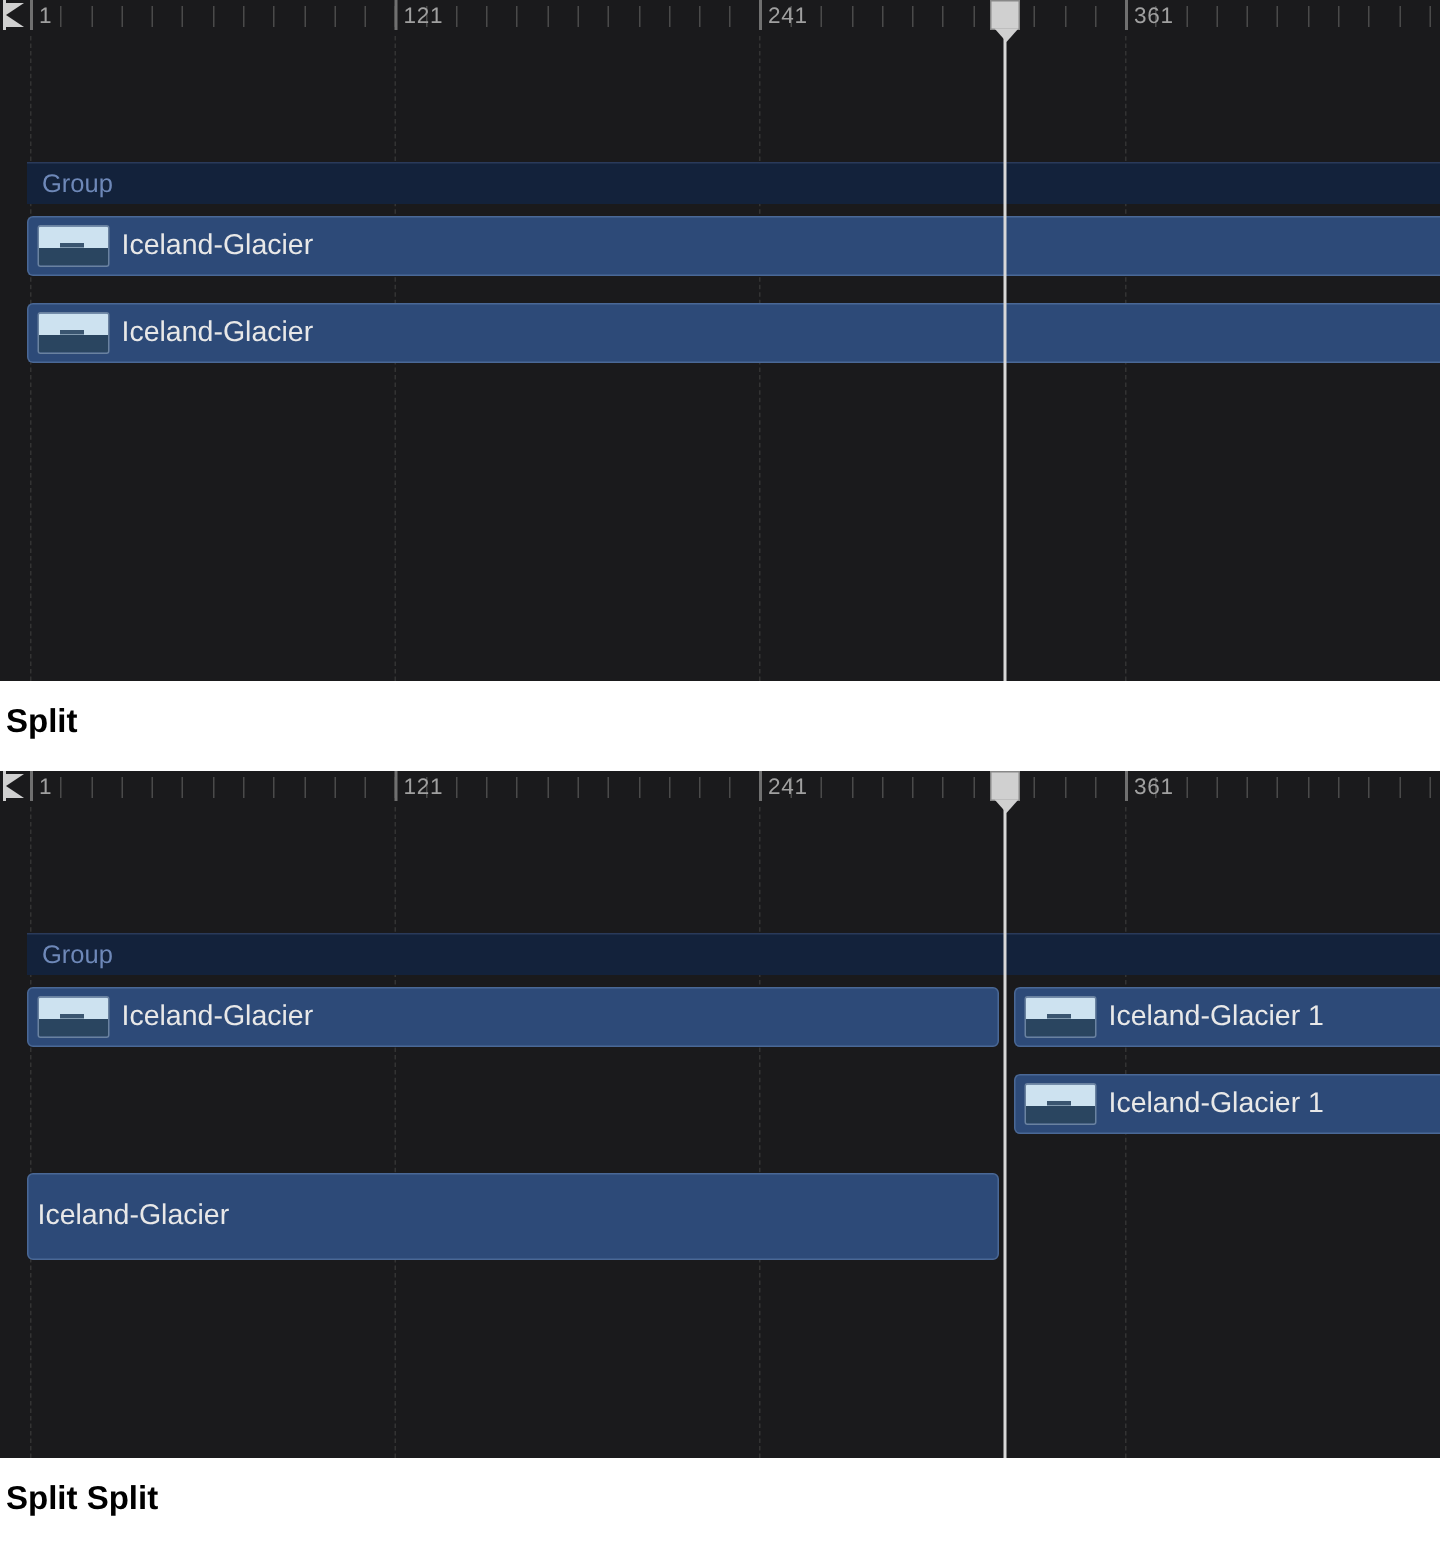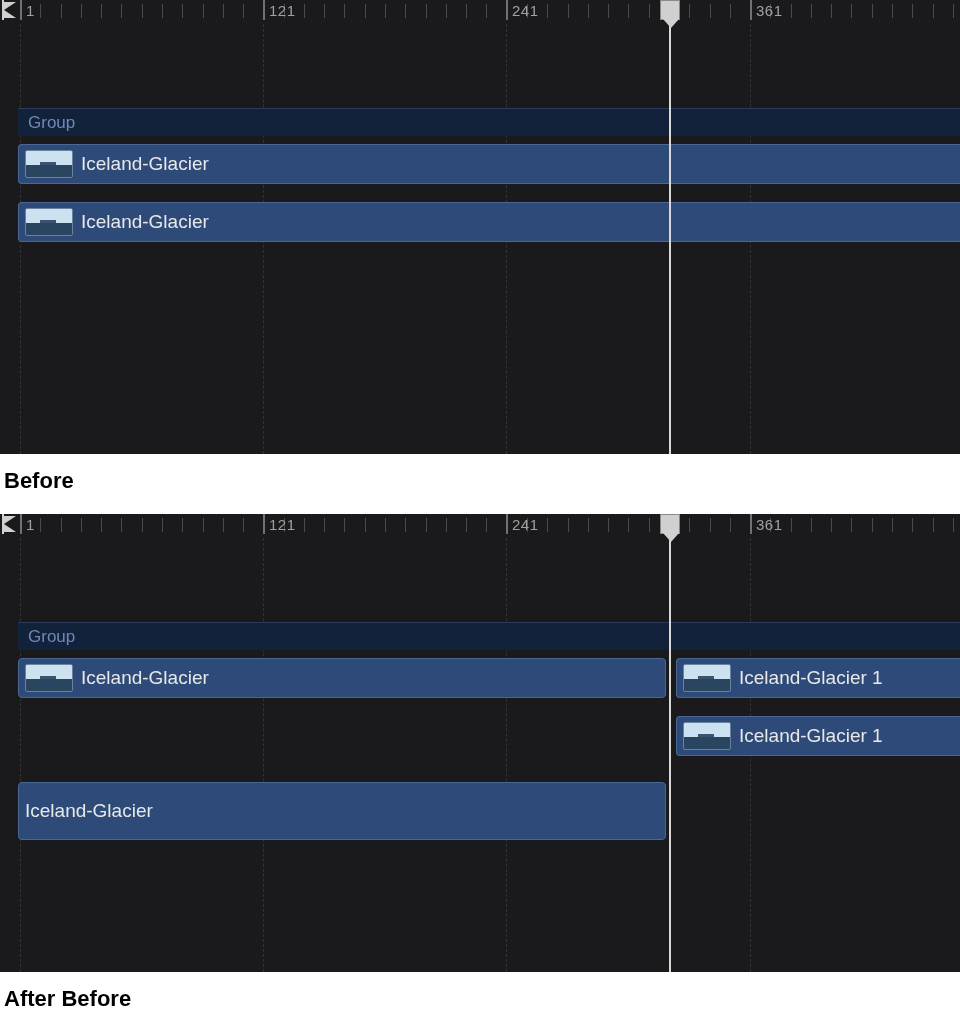--- a/index.html
+++ b/index.html
@@ -224,21 +224,21 @@
     <div class="clip" style="left:18px; right:0; top:94px; border-right:none; border-top-right-radius:0; border-bottom-right-radius:0;">
       <div class="thumb"></div>
       <span class="clip-label">Iceland-Glacier</span>
     </div>
   </div>
 
   <div class="playhead" style="left:669px">
     <div class="playhead-head"></div>
   </div>
 </div>
-<div class="caption">Before</div>
+<div class="caption">Split</div>
 
 <div class="panel panel-bottom">
   <div class="ruler" id="ruler-bottom">
       <div class="ruler-tick minor" style="left: 20px;"></div>
       <div class="ruler-tick minor" style="left: 40.28px;"></div>
       <div class="ruler-tick minor" style="left: 60.56px;"></div>
       <div class="ruler-tick minor" style="left: 80.84px;"></div>
       <div class="ruler-tick minor" style="left: 101.12px;"></div>
       <div class="ruler-tick minor" style="left: 121.4px;"></div>
       <div class="ruler-tick minor" style="left: 141.68px;"></div>
@@ -320,13 +320,13 @@
 
     <div class="clip tall" style="left:18px; width:648px; top:160px;">
       <span class="clip-label">Iceland-Glacier</span>
     </div>
   </div>
 
   <div class="playhead" style="left:669px">
     <div class="playhead-head"></div>
   </div>
 </div>
-<div class="caption">After Before</div>
+<div class="caption">Split Split</div>
 
 </body></html>

